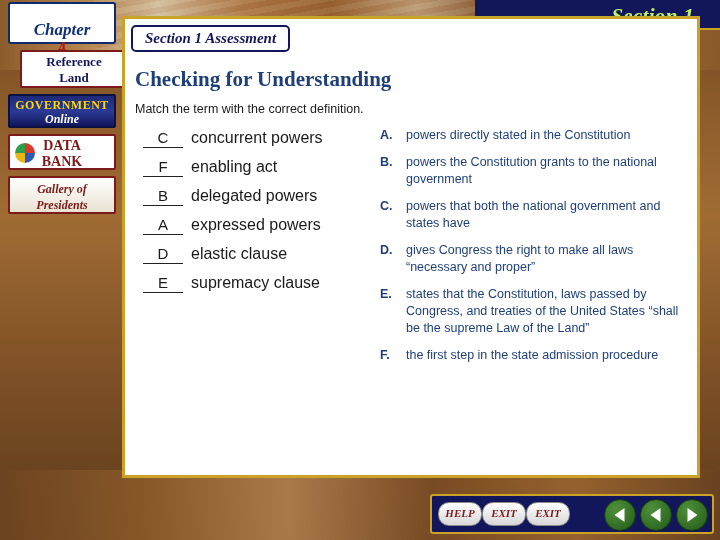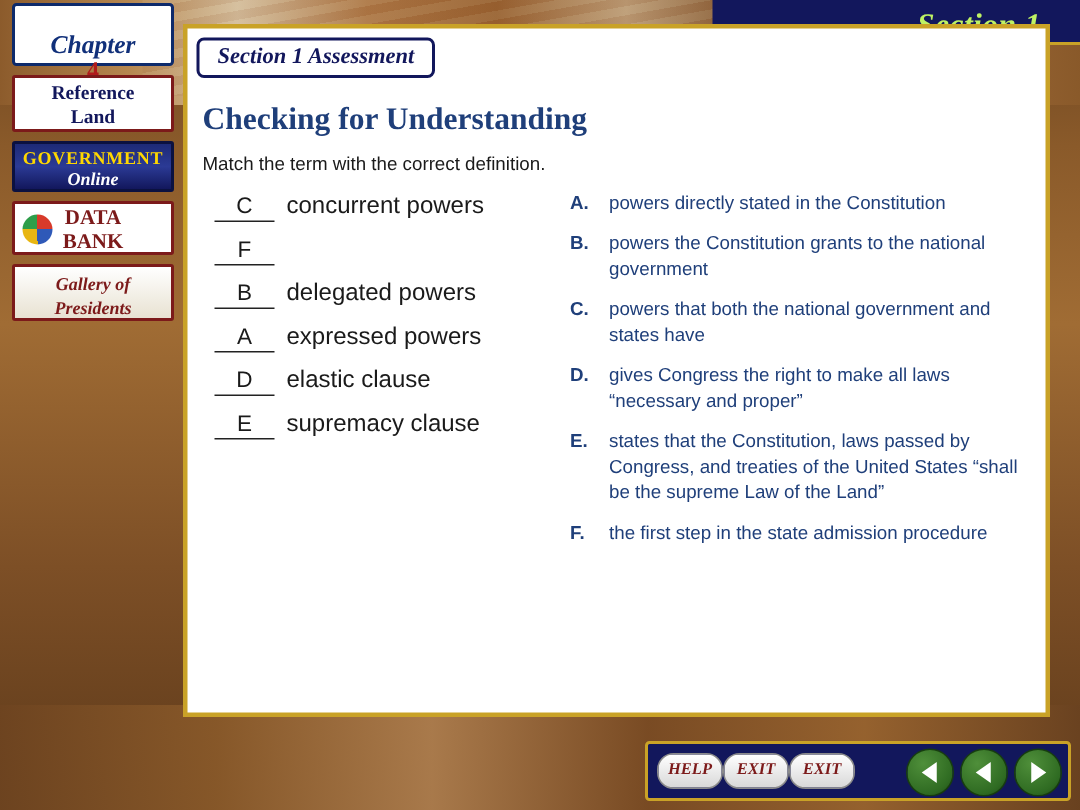--- a/index.html
+++ b/index.html
@@ -126,21 +126,21 @@
     color: #12175c;
     line-height: 16px;
   }
   .side-btn .t2 {
     font-family: "Liberation Serif", serif;
     font-weight: bold;
     font-size: 13px;
     color: #12175c;
     line-height: 16px;
   }
-  .side-ref { height: 38px; padding-top: 2px; }
+  .side-ref { height: 38px; padding-top: 2px; margin-left: 12px; }
   .side-ref .t1 { color:#12175c; }
   .side-ref .t2 { color:#12175c; }
 
   .side-gov {
     height: 34px;
     background: linear-gradient(180deg,#1d2a77 0%, #2b3a95 50%, #12175c 100%);
     border-color: #0b1140;
     padding-top: 2px;
   }
   .side-gov .t1 {
@@ -401,20 +401,21 @@
 
     <div class="instructions">Match the term with the correct definition.</div>
 
     <div class="terms">
       <div class="term-row">
         <div class="term-answer">C</div>
         <div class="term-text">concurrent powers</div>
       </div>
       <div class="term-row">
         <div class="term-answer">F</div>
+        <div class="term-text">enabling act</div>
       </div>
       <div class="term-row">
         <div class="term-answer">B</div>
         <div class="term-text">delegated powers</div>
       </div>
       <div class="term-row">
         <div class="term-answer">A</div>
         <div class="term-text">expressed powers</div>
       </div>
       <div class="term-row">

